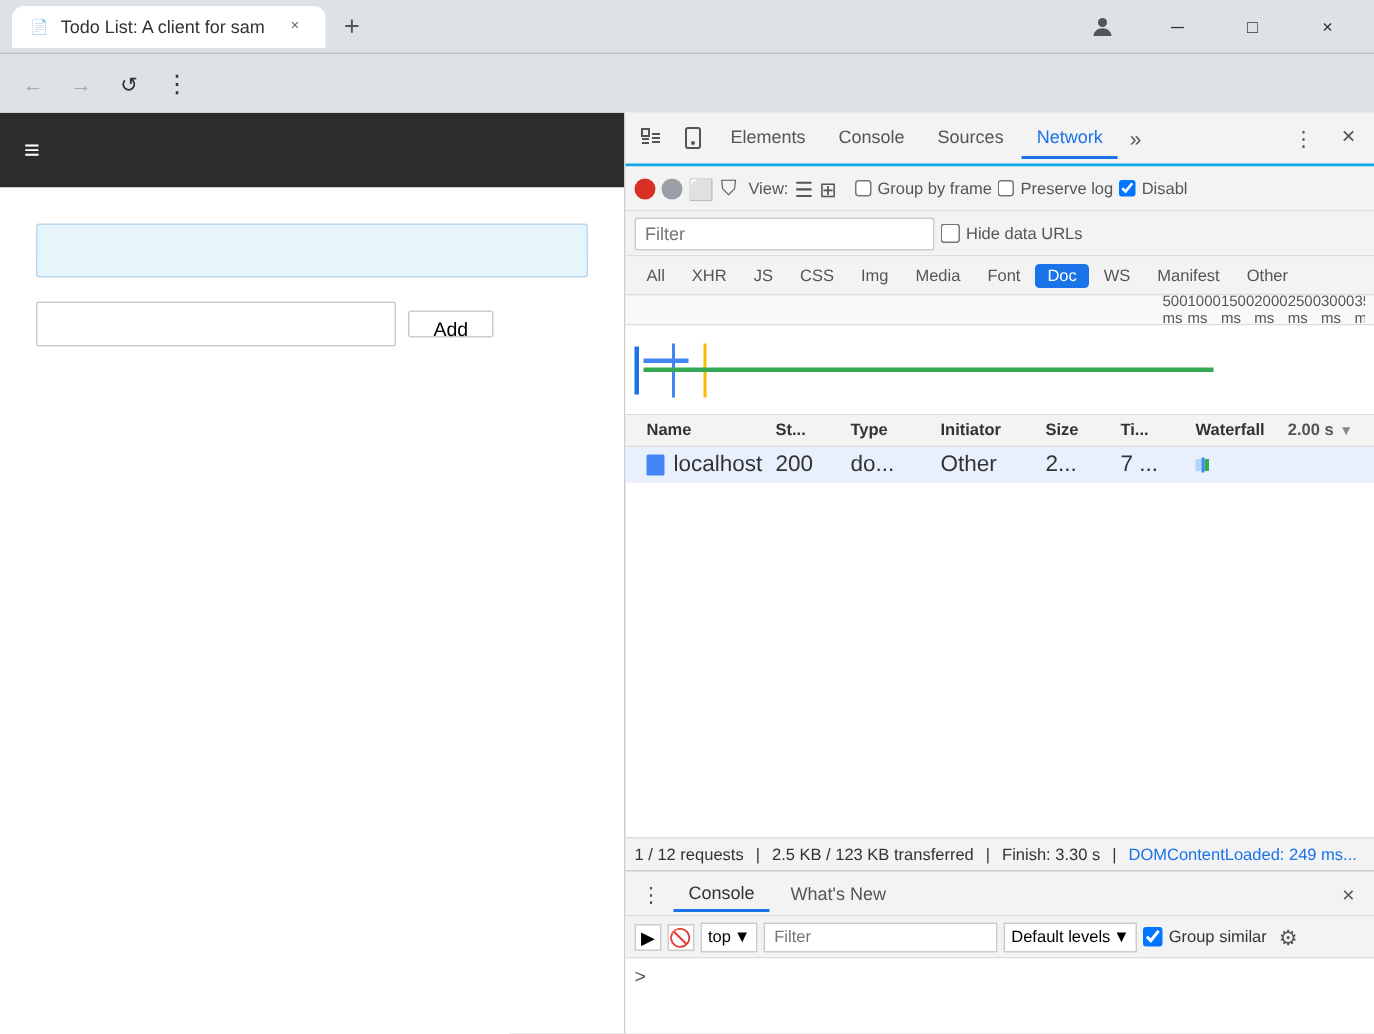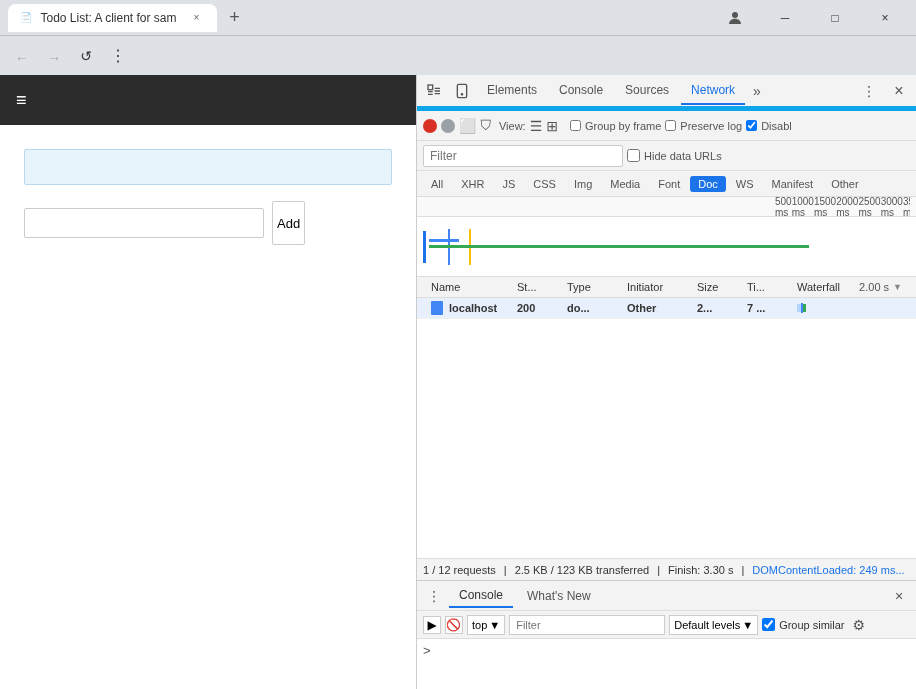--- a/index.html
+++ b/index.html
@@ -32,31 +32,31 @@
     
     .webpage { width: 416px; background: #fff; display: flex; flex-direction: column; overflow: hidden; }
     .webpage-navbar { background: #2c2c2c; height: 50px; display: flex; align-items: center; padding: 0 16px; gap: 16px; }
     .webpage-title { color: #fff; font-size: 16px; font-weight: 500; flex: 1; }
     .hamburger { color: #fff; font-size: 18px; cursor: pointer; }
     .webpage-body { padding: 24px; flex: 1; background: #fff; }
     .todo-title { font-size: 36px; color: #333; font-weight: 300; margin-bottom: 20px; }
     .blue-banner { background: #e8f4fb; border: 1px solid #b8d9ed; padding: 12px; margin-bottom: 16px; border-radius: 2px; height: 36px; }
     .todo-input-row { display: flex; align-items: center; gap: 8px; margin-bottom: 16px; }
     .todo-input { width: 240px; height: 30px; border: 1px solid #ccc; border-radius: 2px; padding: 0 8px; font-size: 13px; }
-    .add-btn { background: #fff; border: 1px solid #ccc; border-radius: 2px; padding: 4px 4px; font-size: 13px; cursor: pointer; height: 44px; }
+    .add-btn { background: #fff; border: 1px solid #ccc; border-radius: 2px; padding: 4px 16px; font-size: 13px; cursor: pointer; height: 18px; }
     .todo-item { display: flex; align-items: center; gap: 8px; padding: 4px 0; }
     .todo-checkbox { width: 14px; height: 14px; }
     .todo-item-name { color: #333; font-size: 14px; }
     .todo-item-actions { margin-left: auto; font-size: 13px; }
     .todo-item-actions a { color: #337ab7; text-decoration: none; }
     .separator { color: #ccc; margin: 0 2px; }
 
     
     .devtools { flex: 1; background: #fff; border-left: 1px solid #ccc; display: flex; flex-direction: column; min-width: 0; }
-    .devtools-header { display: flex; align-items: center; padding: 0 4px; border-bottom: 5px solid #0ea5e9; background: #f3f3f3; height: 36px; gap: 2px; }
+    .devtools-header { display: flex; align-items: center; padding: 0 4px; border-bottom: 2px solid #0ea5e9; background: #f3f3f3; height: 36px; gap: 2px; }
     .devtools-tab { padding: 6px 10px; font-size: 12px; color: #555; cursor: pointer; border-bottom: 2px solid transparent; white-space: nowrap; }
     .devtools-tab.active { color: #1a73e8; border-bottom: 2px solid #1a73e8; }
     .devtools-more { font-size: 14px; color: #555; padding: 4px 6px; cursor: pointer; }
     .devtools-options { margin-left: auto; display: flex; gap: 4px; }
     .devtools-icon-btn { width: 26px; height: 26px; display: flex; align-items: center; justify-content: center; cursor: pointer; border-radius: 3px; font-size: 14px; color: #555; }
     .devtools-close { font-size: 16px; }
 
     
     .network-toolbar { display: flex; align-items: center; padding: 4px 6px; border-bottom: 1px solid #ddd; background: #f3f3f3; gap: 4px; flex-wrap: nowrap; height: 30px; }
     .record-btn { width: 14px; height: 14px; background: #d93025; border-radius: 50%; border: none; cursor: pointer; }
@@ -76,32 +76,32 @@
     .filter-tabs { display: flex; align-items: center; padding: 0 6px; border-bottom: 1px solid #ddd; background: #f3f3f3; height: 26px; gap: 2px; }
     .filter-tab { padding: 2px 8px; font-size: 11px; color: #555; cursor: pointer; border-radius: 3px; }
     .filter-tab.active { background: #1a73e8; color: #fff; border-radius: 3px; }
 
     
     .waterfall-area { height: 60px; background: #fff; border-bottom: 1px solid #ddd; position: relative; overflow: hidden; }
 
     
     .network-table { flex: 1; overflow: auto; font-size: 12px; }
     .table-header { display: flex; background: #f3f3f3; border-bottom: 1px solid #ddd; padding: 2px 6px; align-items: center; gap: 0; position: sticky; top: 0; }
-    .th { padding: 2px 8px; font-size: 11px; color: #333; font-weight: 400; cursor: pointer; white-space: nowrap; display: flex; align-items: center; gap: 2px; }
+    .th { padding: 2px 8px; font-size: 11px; color: #333; font-weight: 700; cursor: pointer; white-space: nowrap; display: flex; align-items: center; gap: 2px; }
     .th.name { flex: 2; }
     .th.status { width: 50px; }
     .th.type { width: 60px; }
     .th.initiator { width: 70px; text-align: right; }
     .th.size { width: 50px; }
     .th.time { width: 50px; }
     .th.waterfall { flex: 3; display: flex; justify-content: space-between; }
     .sort-arrow { font-size: 9px; color: #888; }
     .table-row { display: flex; padding: 2px 6px; border-bottom: 1px solid #f0f0f0; align-items: center; cursor: pointer; }
     .table-row.selected { background: #e8f0fe; }
-    .td { padding: 1px 8px; font-size: 11px; color: #333; white-space: nowrap; overflow: hidden; text-overflow: ellipsis; font-weight: bold; }
+    .td { padding: 1px 8px; font-size: 15px; color: #333; white-space: nowrap; overflow: hidden; text-overflow: ellipsis; }
     .td.name { flex: 2; display: flex; align-items: center; gap: 4px; }
     .td.status { width: 50px; }
     .td.type { width: 60px; }
     .td.initiator { width: 70px; }
     .td.size { width: 50px; }
     .td.time { width: 50px; }
     .td.waterfall { flex: 3; }
     .file-icon { width: 12px; height: 14px; background: #4285f4; display: inline-block; margin-right: 2px; font-size: 9px; color: white; text-align: center; line-height: 14px; border-radius: 1px; flex-shrink: 0; }
     .wf-bar-container { position: relative; height: 10px; display: flex; align-items: center; }
     .wf-req-bar { height: 8px; background: #b3d4fb; display: inline-block; }

